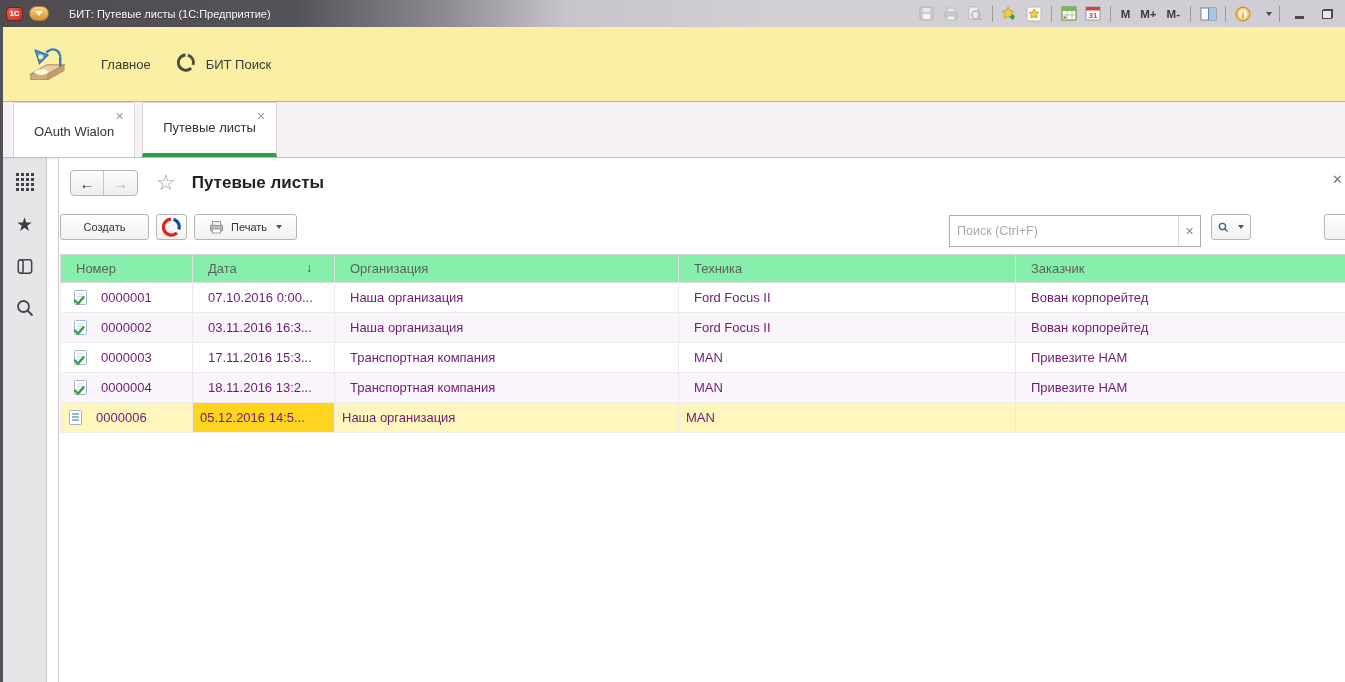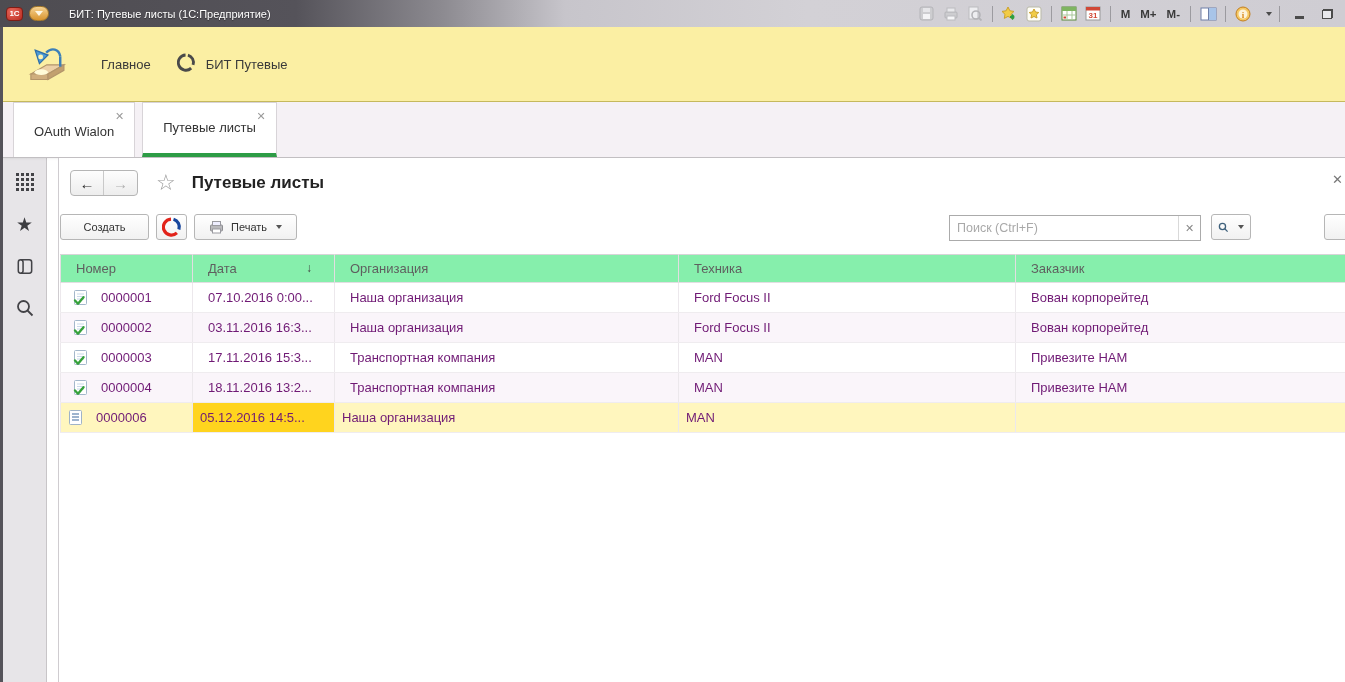--- a/index.html
+++ b/index.html
@@ -66,21 +66,21 @@
 
   
   .toolbar{ position:absolute; top:56px; left:1px; right:0; height:27px;}
   .btn{ display:inline-flex; align-items:center; justify-content:center; height:26px; border:1px solid #b6b6b6; border-radius:3px;
         background:linear-gradient(#ffffff,#f1f1f1); font-size:11px; color:#333; padding:0 14px; vertical-align:top;}
   .caret{ width:0; height:0; border-left:3.5px solid transparent; border-right:3.5px solid transparent; border-top:4px solid #555; margin-left:9px;}
   .btn-create{ position:absolute; left:0; width:89px;}
   .btn-wialon{ position:absolute; left:96px; width:31px; padding:0;}
   .btn-print{ position:absolute; left:134px; }
   .btn-print svg{ margin-right:7px;}
-  .search-wrap{ position:absolute; left:889px; top:1px; width:252px; height:26px; display:flex; border:1px solid #ababab; background:#fff;}
+  .search-wrap{ position:absolute; left:889px; top:1px; width:252px; height:32px; display:flex; border:1px solid #ababab; background:#fff;}
   .search-input{ flex:1; border:none; outline:none; padding:0 7px; font-size:12.5px; font-family:inherit; color:#333;}
   .search-input::placeholder{ color:#a9a9a9;}
   .search-clear{ width:22px; border-left:1px solid #d9d9d9; display:flex; align-items:center; justify-content:center; color:#888; font-size:11px;}
   .btn-find{ position:absolute; left:1151px; width:40px; padding:0 6px;}
   .btn-more{ position:absolute; left:1264px; width:81px;padding-left:36px;}
 
   
   .grid{ position:absolute; top:96px; left:1px; width:1285px; border-collapse:collapse; table-layout:fixed; background:#fff;}
   .grid col.c1{width:132px;} .grid col.c2{width:142px;} .grid col.c3{width:344px;} .grid col.c4{width:337px;} .grid col.c5{width:330px;}
   .grid th{ height:28px; background:#86efac; border:1px solid #e2dee2; border-top:1px solid #d8d4d8; font-weight:normal; color:#5f5f5f; text-align:left; padding:0 0 0 15px; position:relative;}
@@ -205,21 +205,21 @@
     <div class="menu-item">
       <span>Главное</span>
     </div>
     <div class="menu-item">
       <span>
         <svg width="19" height="19" viewBox="0 0 20 20" fill="none">
           <path d="M9 2.1 A8 8 0 1 0 14.9 15.9" stroke="#4a4a4a" stroke-width="3"></path>
           <path d="M11.5 2.2 A8 8 0 0 1 16.9 12.5" stroke="#4a4a4a" stroke-width="3"></path>
         </svg>
       </span>
-      <span>БИТ Путевые</span>
+      <span>БИТ Поиск</span>
     </div>
   </div>
 
   <div class="tabstrip">
     <div class="tab">
       <span class="tab-label">OAuth Wialon</span>
       <span class="tab-close">✕</span>
     </div>
     <div class="tab active">
       <span class="tab-label">Путевые листы</span>

